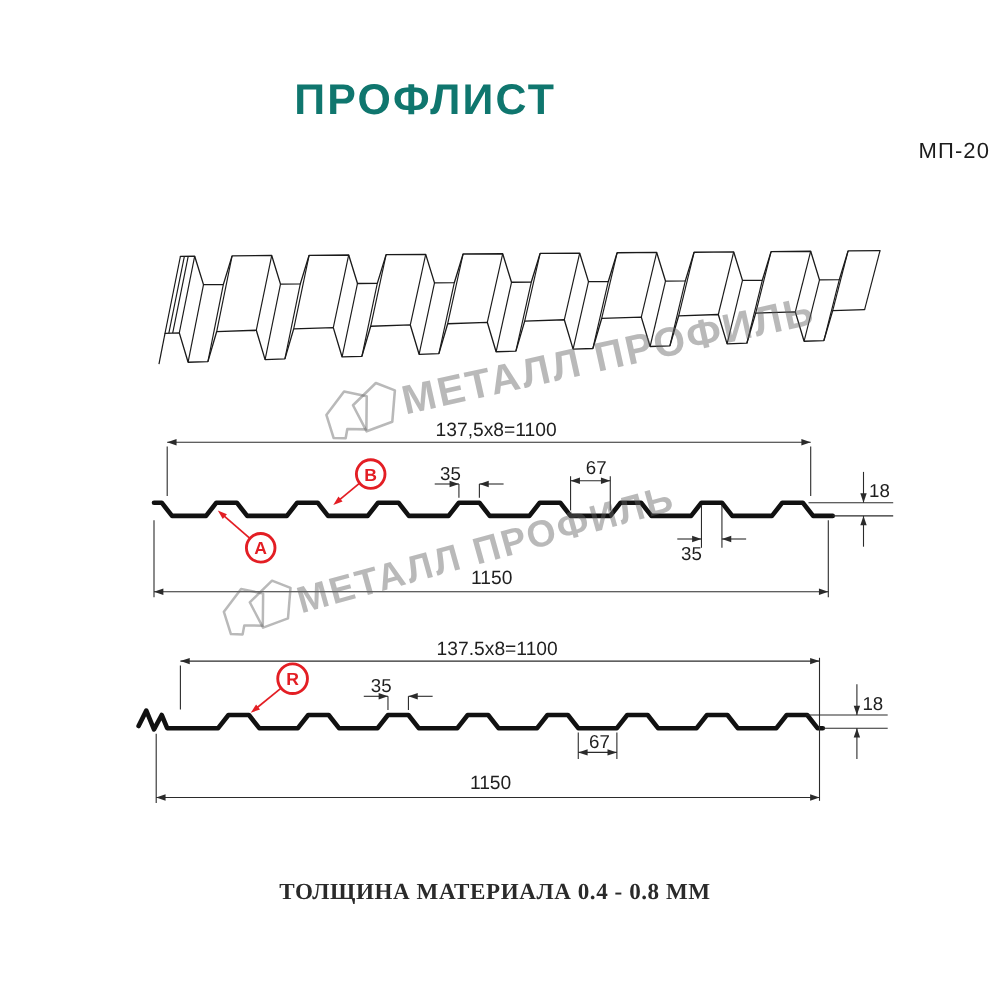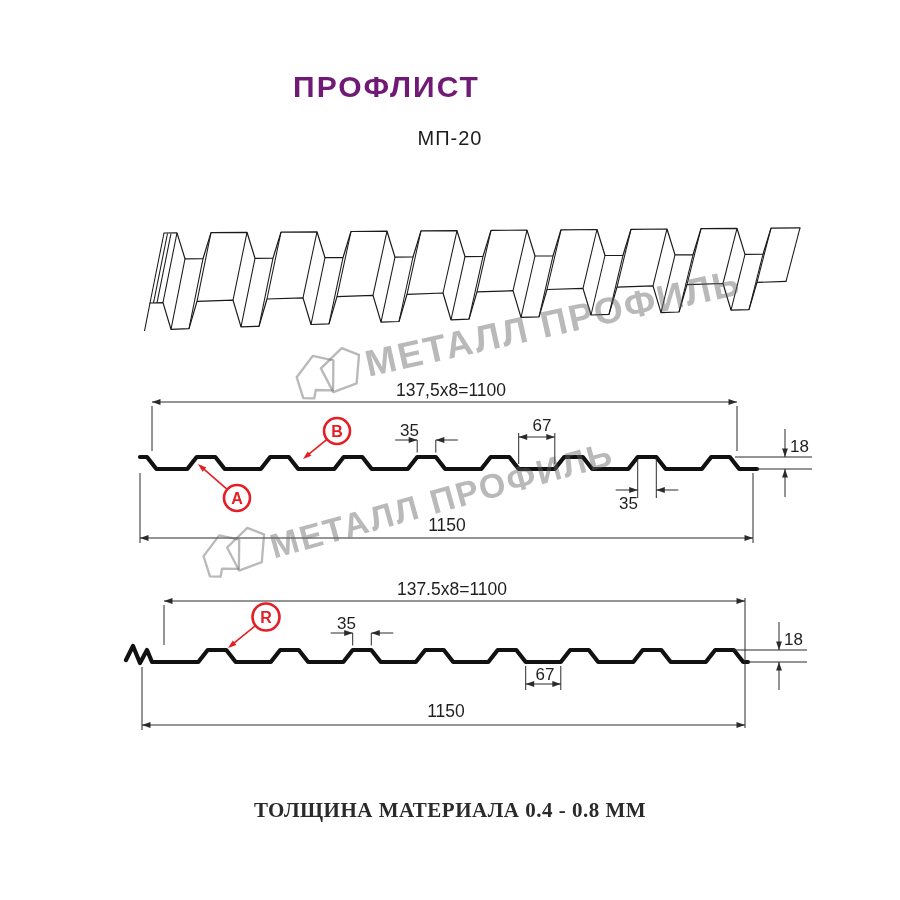--- a/index.html
+++ b/index.html
@@ -1,20 +1,20 @@
 <!DOCTYPE html>
 <html style="--accent: #e31e24;"><head>
 <meta charset="utf-8">
 <style>
   html,body{margin:0;padding:0;background:#fff;}
   .page{position:relative;width:900px;height:900px;background:#fff;overflow:hidden;
         font-family:"Liberation Sans", sans-serif;}
   .title{position:absolute;left:0;top:70px;width:773px;text-align:center;
-         font-size:30px;font-weight:800;letter-spacing:2px;color:#701a75;}
-  .subtitle{position:absolute;left:0;top:127px;width:900px;text-align:center;
+         font-size:39px;font-weight:800;letter-spacing:2px;color:#0f766e;}
+  .subtitle{position:absolute;left:0;top:127px;width:900px;text-align:right;
          font-size:20px;font-weight:500;letter-spacing:1px;color:#1c1c1c;}
   .footer{position:absolute;left:0;top:798px;width:900px;text-align:center;
          font-size:21px;font-weight:600;letter-spacing:.5px;color:#2a2a2a;font-family:Liberation Serif, serif;}
   svg.draw{position:absolute;left:0;top:0;z-index:2;}
   .wm{position:absolute;z-index:3;font-weight:bold;white-space:nowrap;
       color:rgba(100,100,100,0.45);letter-spacing:2px;transform-origin:0 50%;}
   .wm1{left:366px;top:344px;font-size:37px;transform:rotate(-12.5deg);}
   .wm2{left:271px;top:528px;font-size:34px;transform:rotate(-15.5deg);}
   .wmlogo{position:absolute;z-index:3;}
   .wmlogo1{left:291px;top:345px;}

